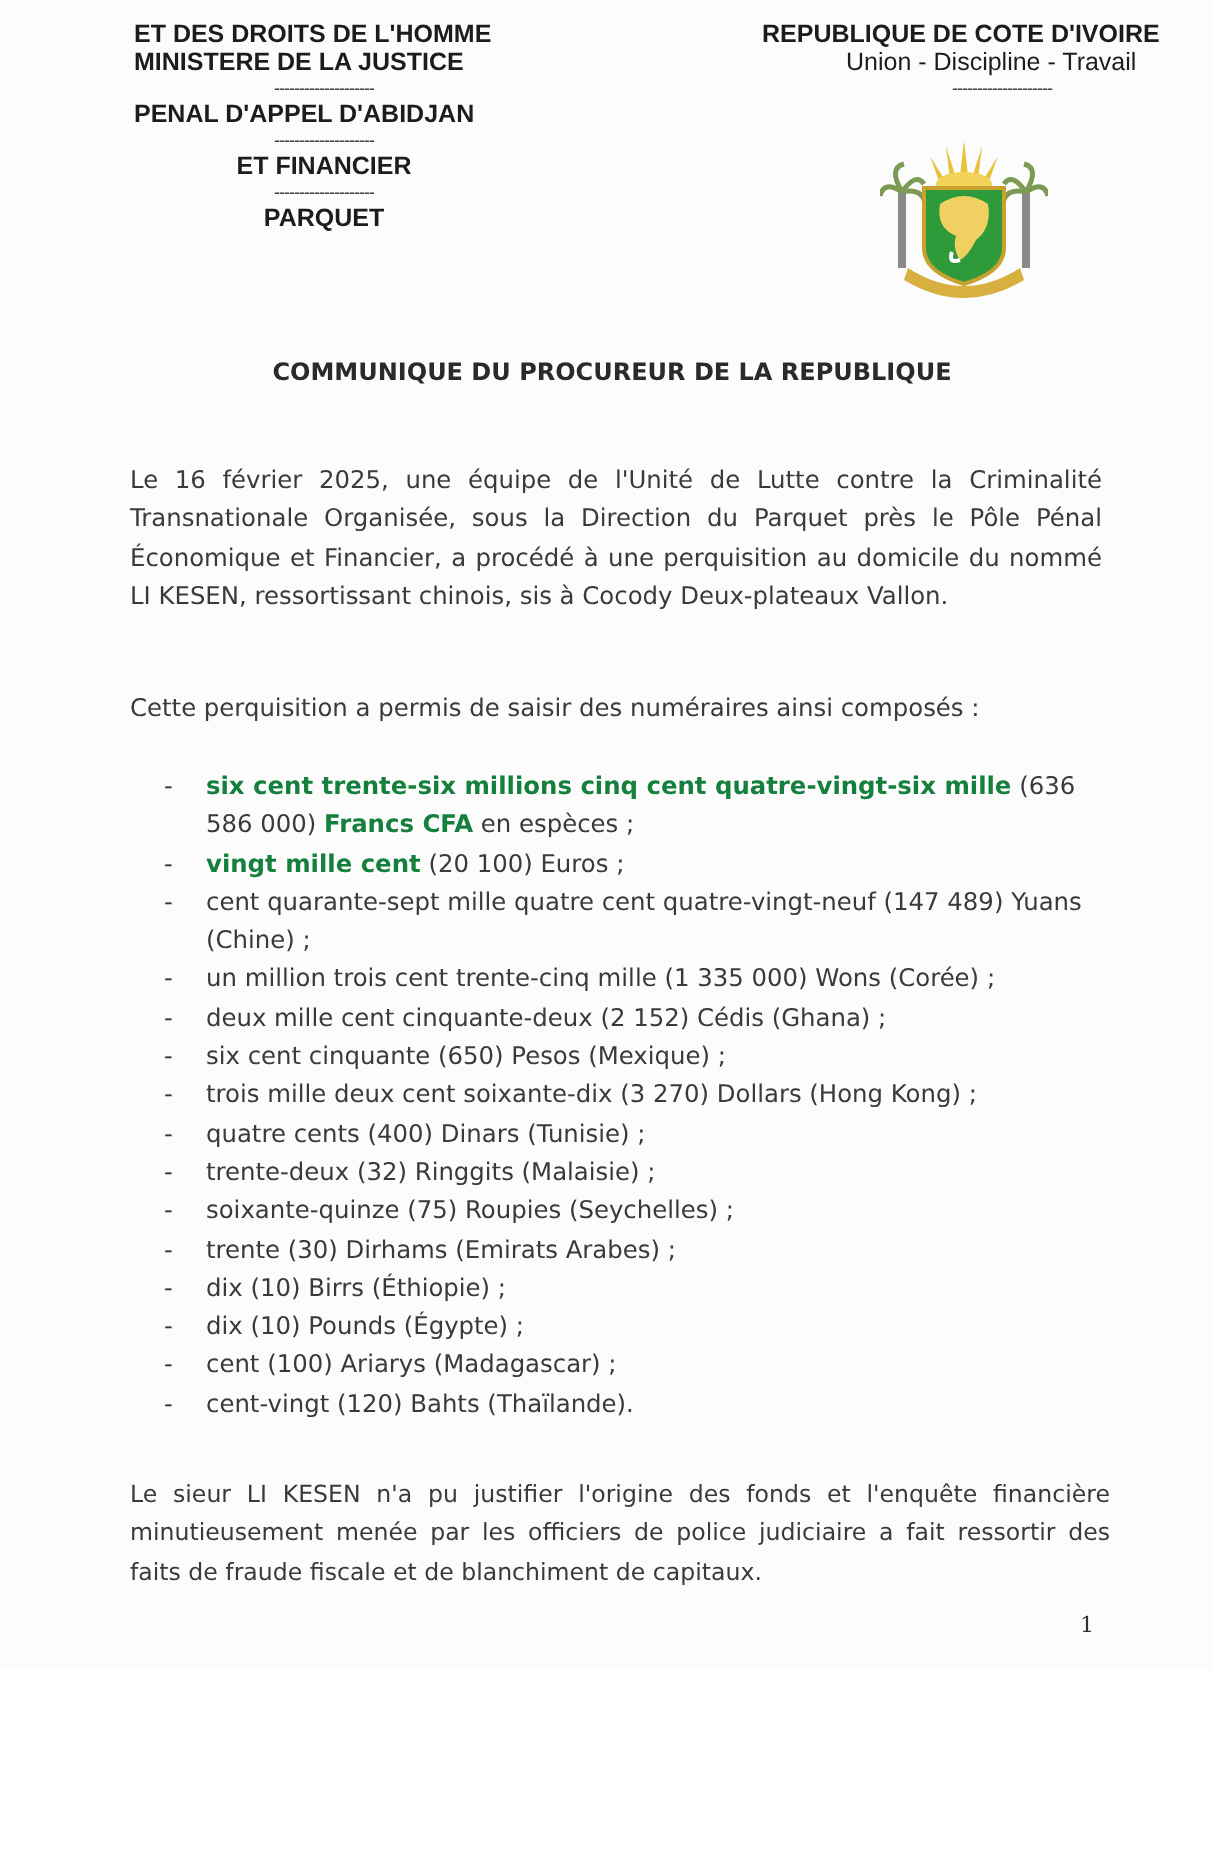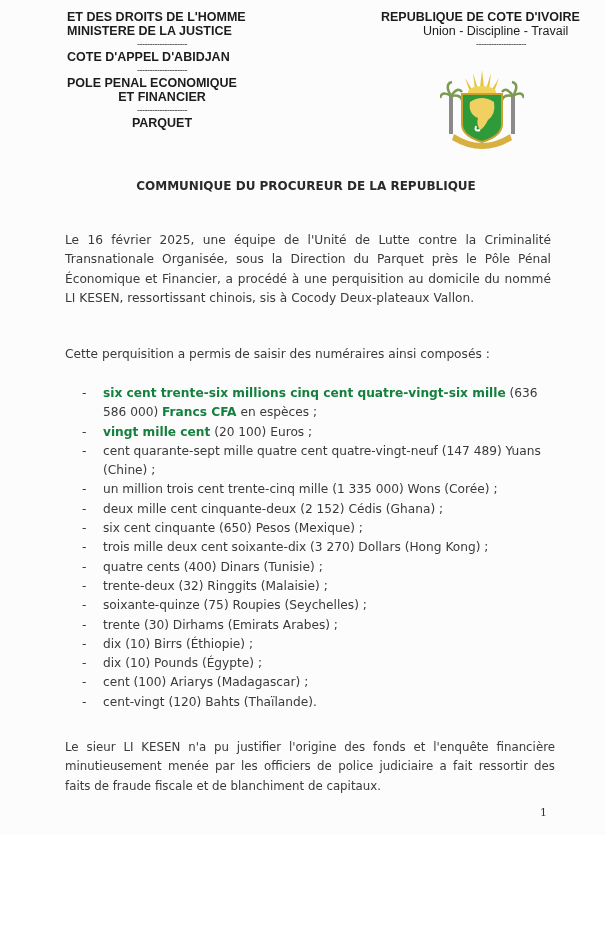--- a/index.html
+++ b/index.html
@@ -55,23 +55,22 @@
 </style>
 </head>
 <body>
 
 <div class="page">
 
   <div class="hdr-left">
     <div class="ml">ET DES DROITS DE L'HOMME</div>
     <div class="ml">MINISTERE DE LA JUSTICE</div>
     <div class="sep">--------------------</div>
-    <div class="ml">COTE D'APPEL D'ABIDJAN</div>
+    <div class="ml">PENAL D'APPEL D'ABIDJAN</div>
     <div class="sep">--------------------</div>
-    <div class="ml">POLE PENAL ECONOMIQUE</div>
     <div>ET FINANCIER</div>
     <div class="sep">--------------------</div>
     <div>PARQUET</div>
   </div>
 
   <div class="hdr-right">
     <div>REPUBLIQUE DE COTE D'IVOIRE</div>
     <div class="motto">Union - Discipline - Travail</div>
     <div class="sep">--------------------</div>
   </div>

